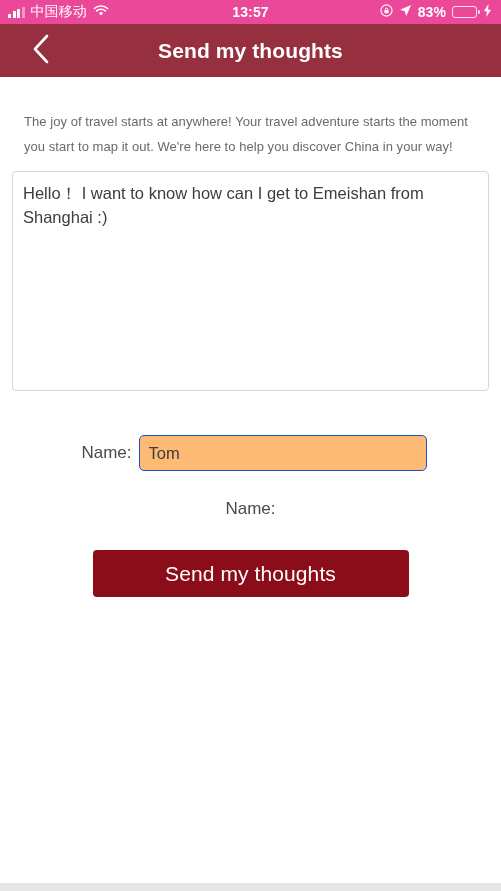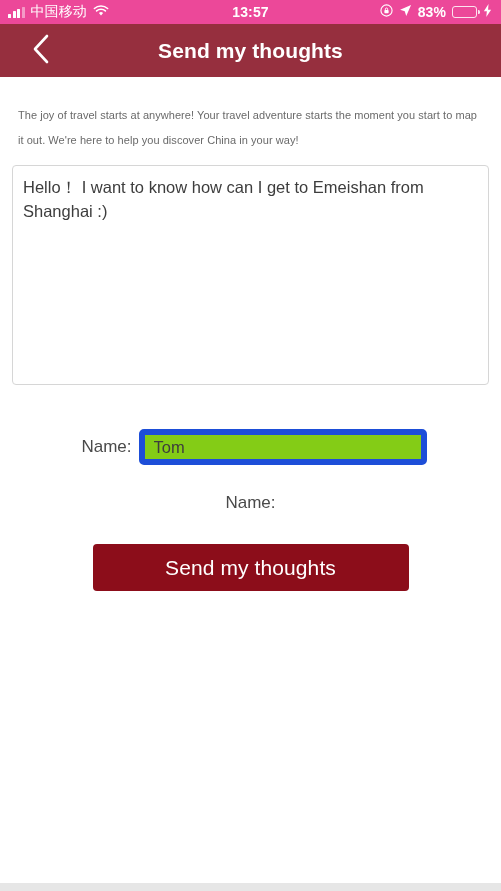--- a/index.html
+++ b/index.html
@@ -122,24 +122,24 @@
     align-items: center;
     justify-content: center;
     cursor: pointer;
   }
 
   
   .content {
     padding: 0 12px;
   }
   .intro-text {
-    margin: 6px;
+    margin: 12px;
     padding-top: 20px;
     color: #6a6a6a;
-    font-size: 11px;
+    font-size: 13px;
     line-height: 25px;
     letter-spacing: 0.05px;
   }
   .message-box {
     margin-top: 12px;
     height: 220px;
     border: 1px solid #d6d6d6;
     border-radius: 4px;
     background: #ffffff;
     box-sizing: border-box;
@@ -168,23 +168,23 @@
   .form-label {
     width: 57px;
     text-align: right;
     color: #4a4a4a;
     font-size: 17px;
     padding-right: 7px;
   }
   .form-input {
     width: 288px;
     height: 36px;
-    border: 6px solid #1d4ed8;
+    border: 1px solid #1d4ed8;
     border-radius: 5px;
-    background: #84cc16;
+    background: #fdba74;
     box-sizing: border-box;
     padding: 0 9px;
     font-size: 16.5px;
     color: #3d3d3d;
     font-family: "Liberation Sans", sans-serif;
     outline: none;
   }
 
   
   .submit-wrap {

